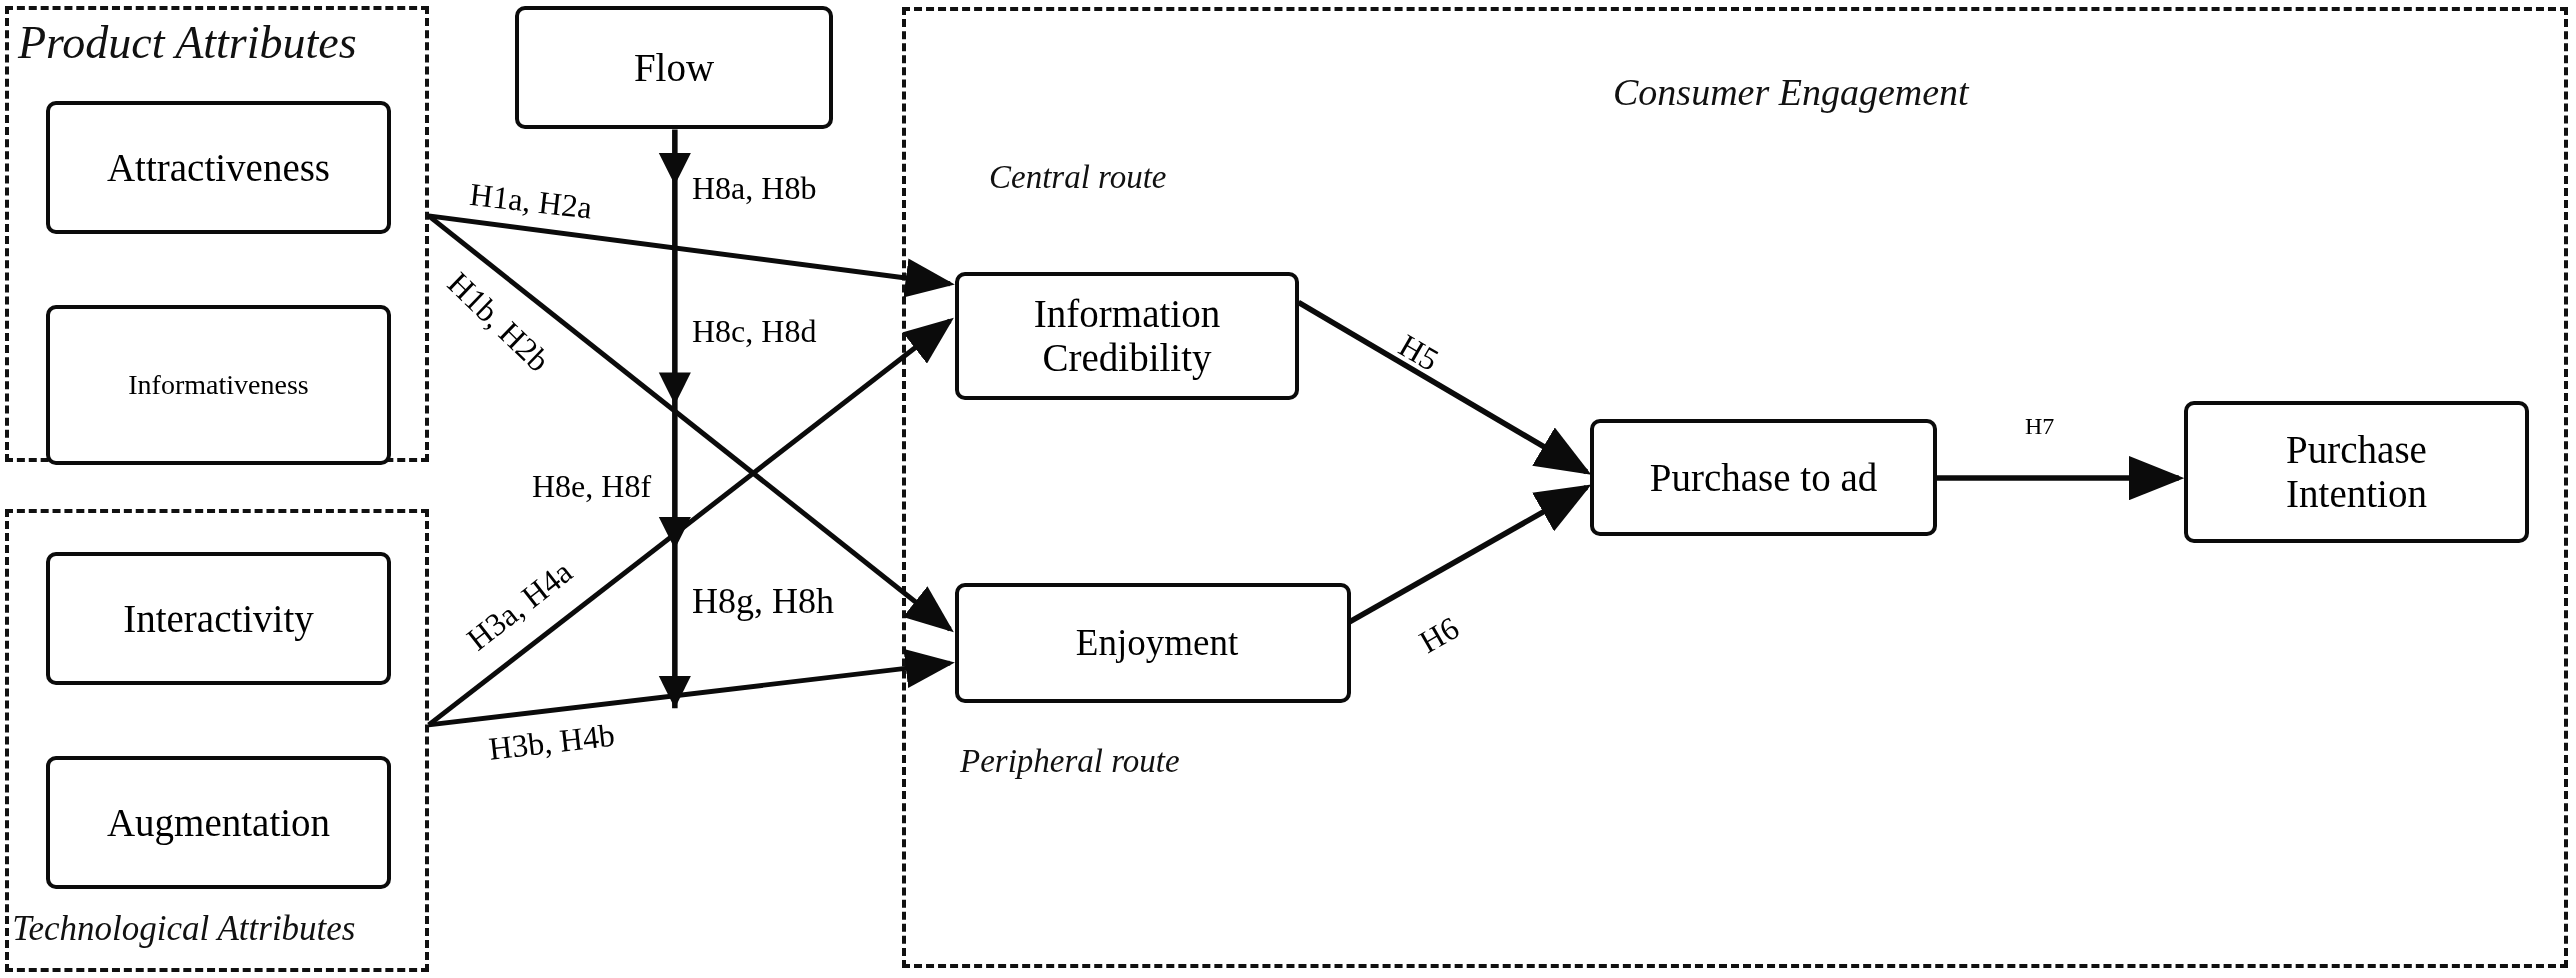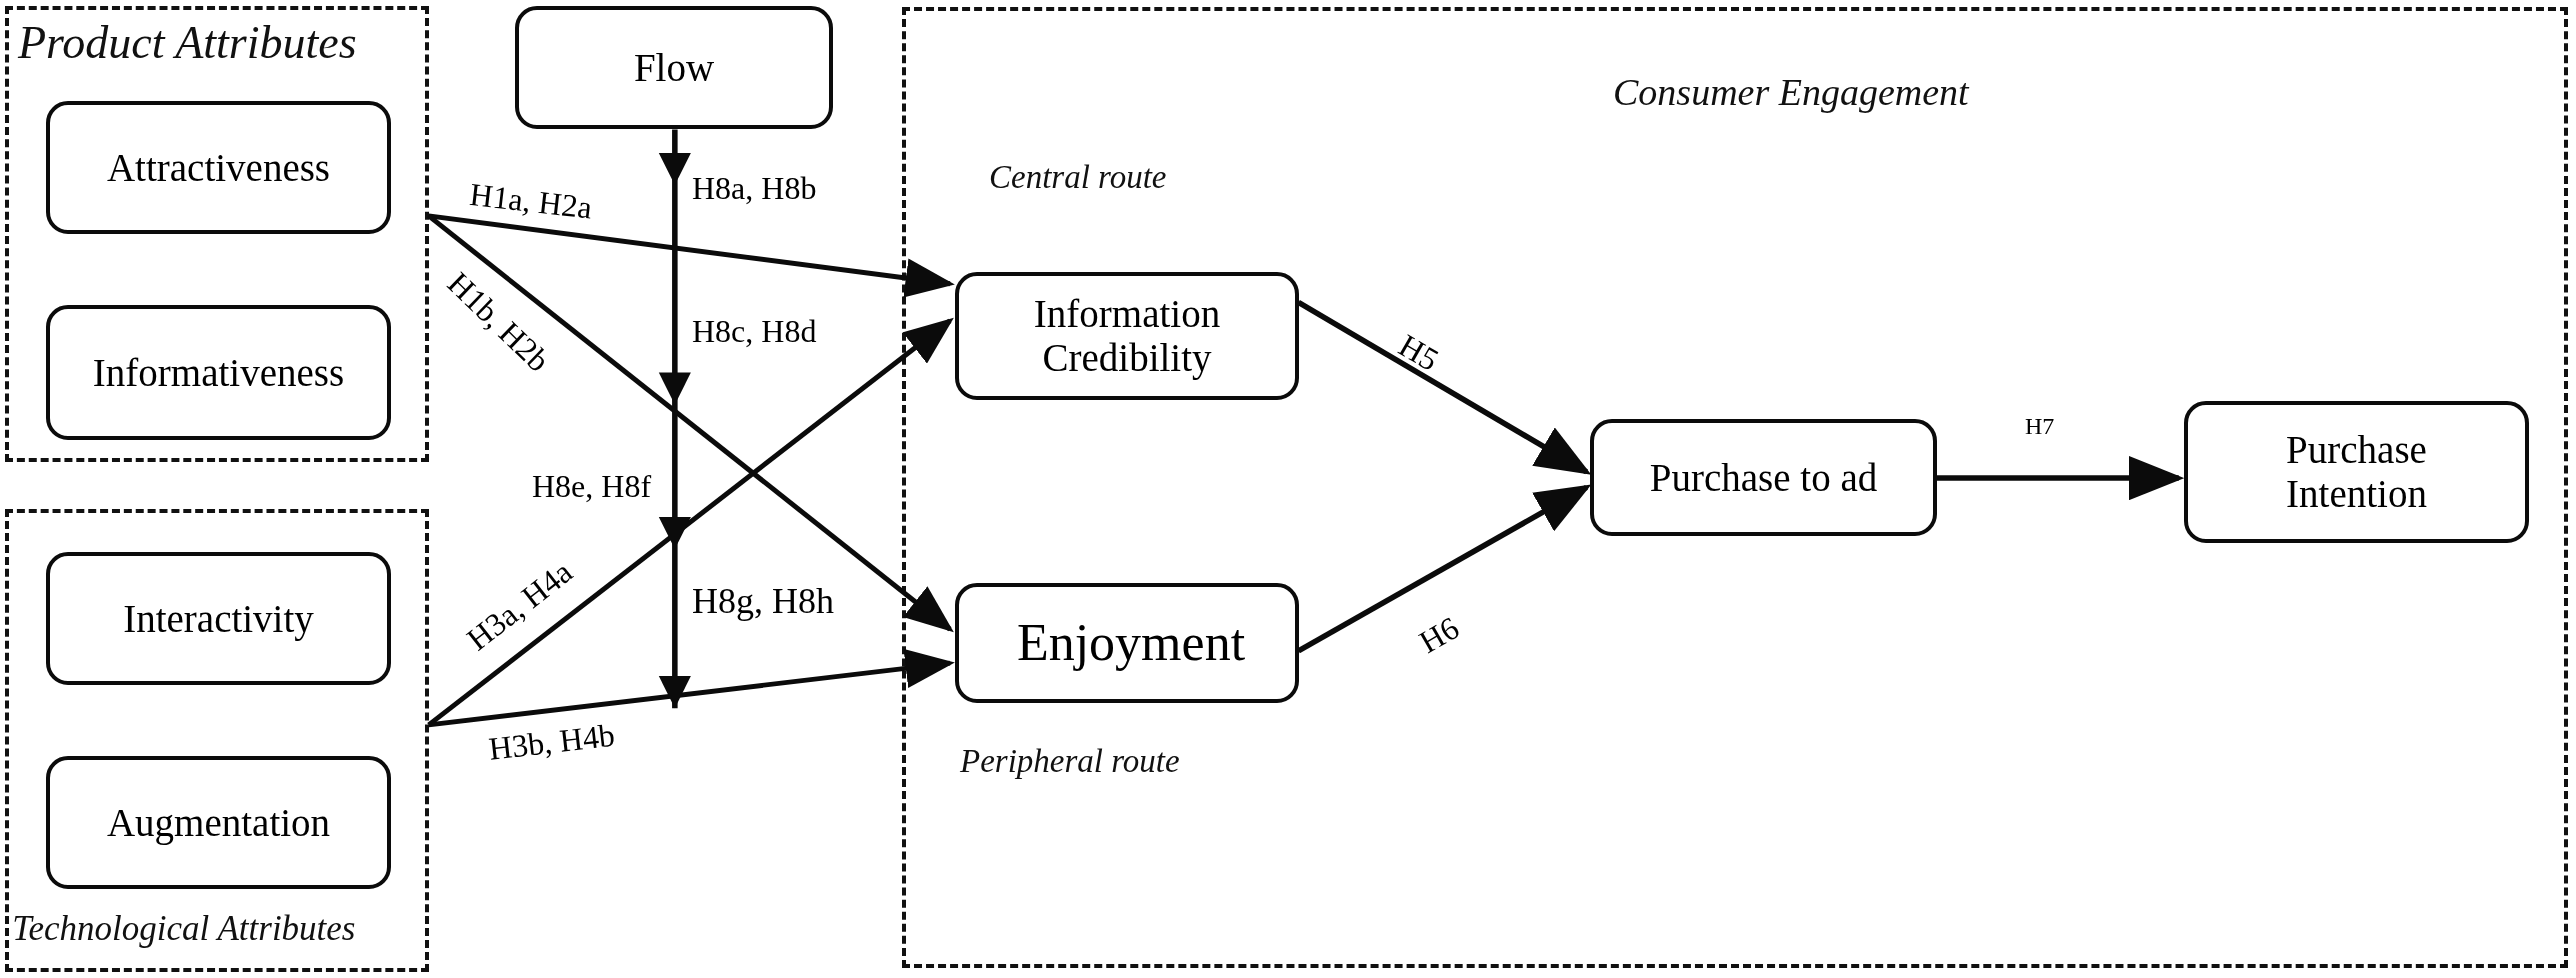--- a/index.html
+++ b/index.html
@@ -21,21 +21,21 @@
     position: absolute;
     border: 4.3px dashed #111111;
     box-sizing: border-box;
     background: transparent;
   }
   
   .node {
     position: absolute;
     box-sizing: border-box;
     border: 4.3px solid #0b0b0b;
-    border-radius: 22px;
+    border-radius: 10px;
     background: #ffffff;
     display: flex;
     align-items: center;
     justify-content: center;
     text-align: center;
     line-height: 1.12;
     color: #000000;
     font-weight: 400;
   }
   .node-label {
@@ -120,42 +120,42 @@
 
     <line x1="2105" y1="1055" x2="2572" y2="790" stroke="#0b0b0b" stroke-width="9" marker-end="url(#ah)"></line>
 
     <line x1="3140" y1="775" x2="3532" y2="775" stroke="#0b0b0b" stroke-width="9" marker-end="url(#ah)"></line>
   </svg>
 
   <div class="node" style="left:46px; top:101px; width:345px; height:133px; font-size:39px;">
     <span class="node-label">Attractiveness</span>
   </div>
 
-  <div class="node" style="left:46px; top:305px; width:345px; height:135px; font-size:39px;">
+  <div class="node" style="left:46px; top:305px; width:345px; height:160px; font-size:28px;">
     <span class="node-label">Informativeness</span>
   </div>
 
   <div class="node" style="left:46px; top:552px; width:345px; height:133px; font-size:39px;">
     <span class="node-label">Interactivity</span>
   </div>
 
   <div class="node" style="left:46px; top:756px; width:345px; height:133px; font-size:39px;">
     <span class="node-label">Augmentation</span>
   </div>
 
   <div class="node" style="left:515px; top:6.2px; width:318px; height:123px; font-size:39px;">
     <span class="node-label">Flow</span>
   </div>
 
   <div class="node" style="left:955px; top:236px; width:344px; height:128px; font-size:39px;margin-top:36px;">
     <span class="node-label">Information
 Credibility</span>
   </div>
 
-  <div class="node" style="left:955px; top:583px; width:344px; height:120px; font-size:52px;padding-left:8px;">
+  <div class="node" style="left:955px; top:583px; width:396px; height:120px; font-size:37px;padding-left:8px;">
     <span class="node-label">Enjoyment</span>
   </div>
 
   <div class="node" style="left:1590px; top:419px; width:347px; height:117px; font-size:39px;">
     <span class="node-label">Purchase to ad</span>
   </div>
 
   <div class="node" style="left:2184px; top:401px; width:345px; height:142px; font-size:39px;">
     <span class="node-label">Purchase
 Intention</span>

